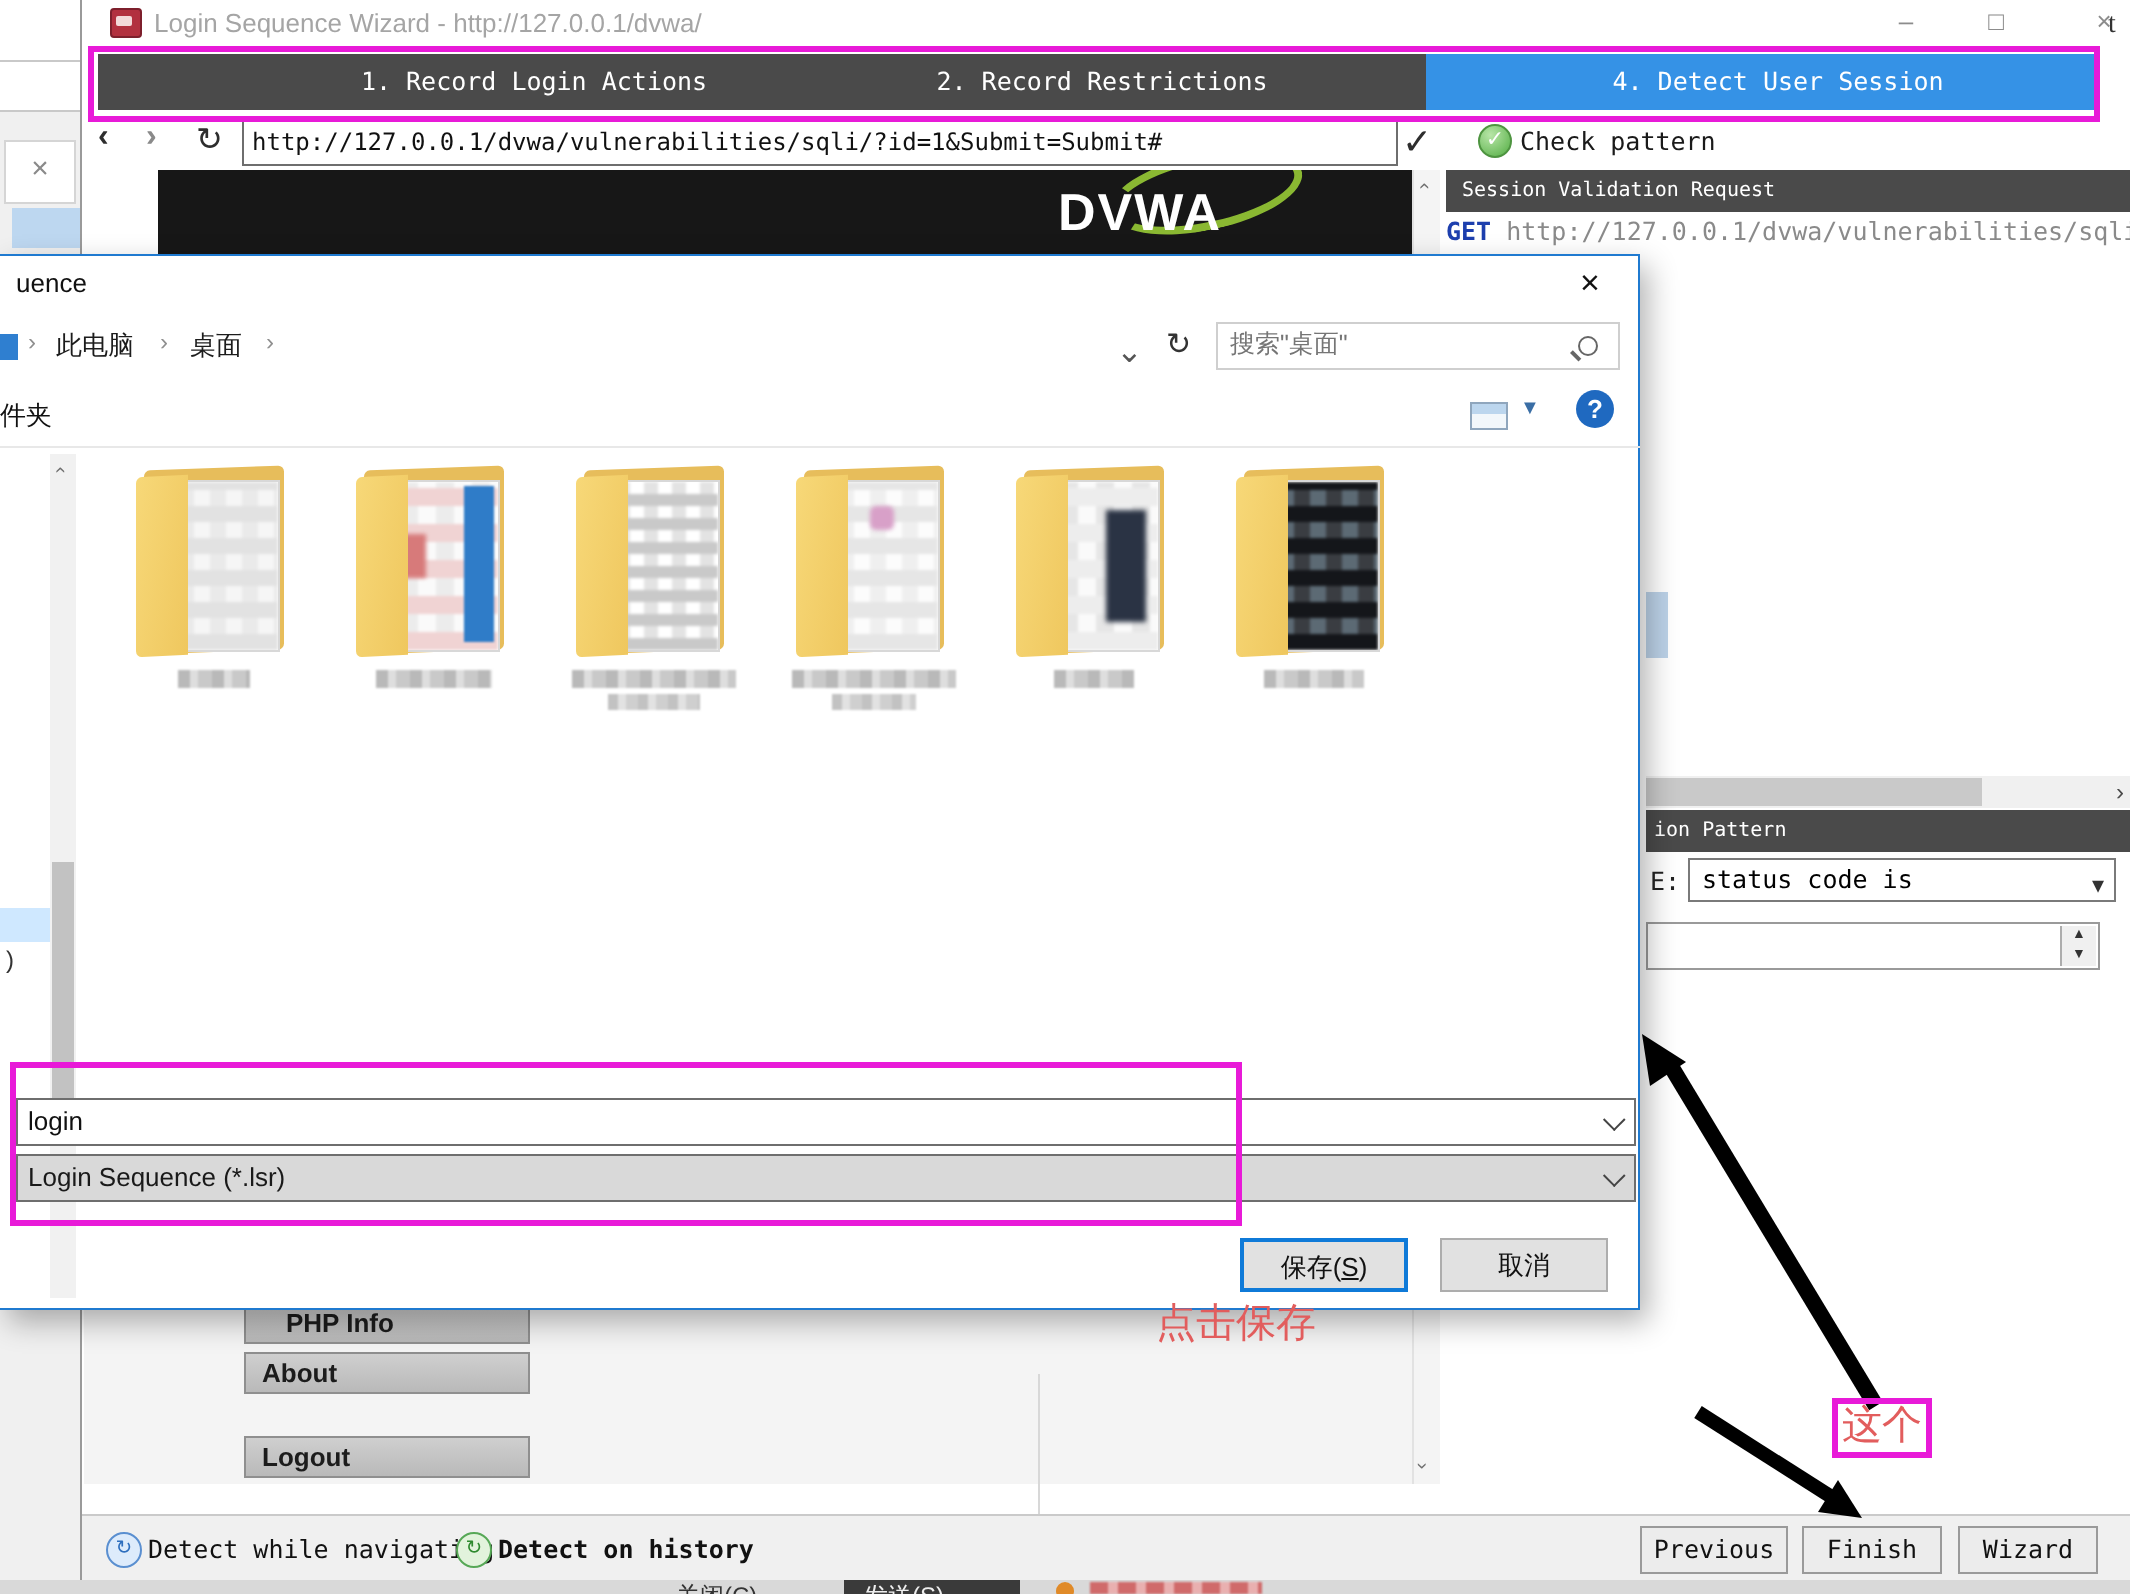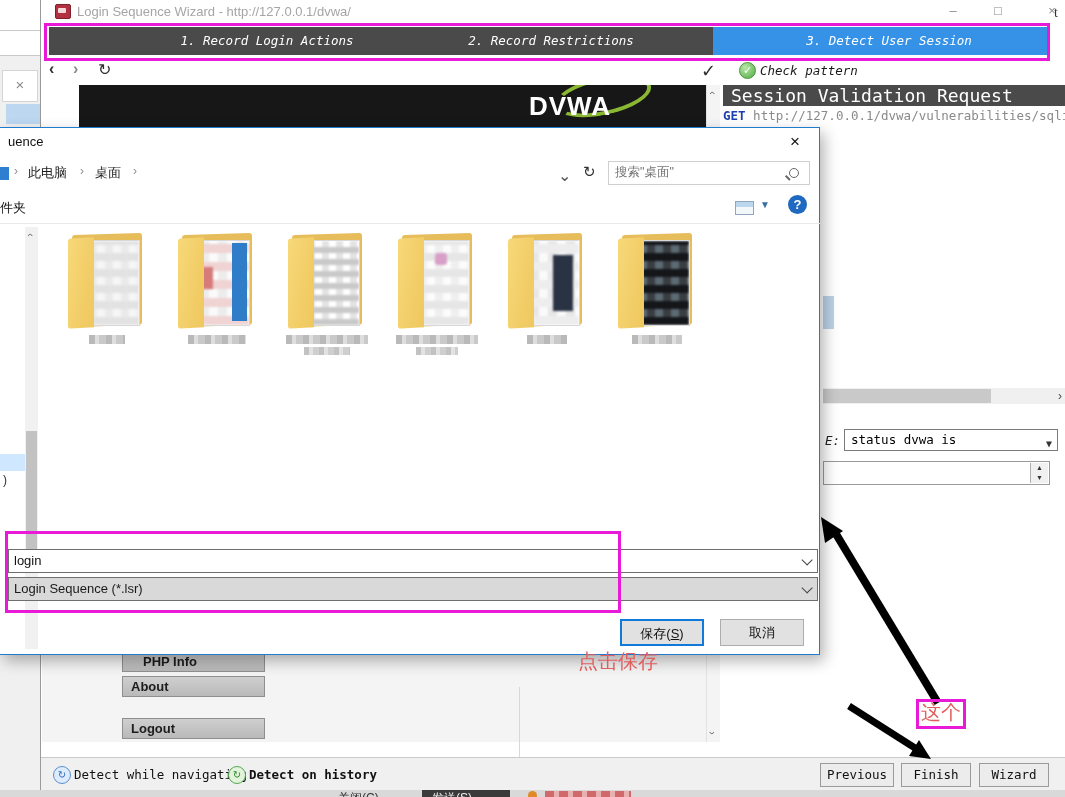--- a/index.html
+++ b/index.html
@@ -1,19 +1,19 @@
 <!DOCTYPE html>
 <html><head>
 <meta charset="utf-8">
 <style>
   html,body{margin:0;padding:0;}
   body{font-family:"Liberation Sans",sans-serif;background:#e8e8e8;}
   #stage{position:relative;width:1065px;height:797px;background:#f0f0f0;overflow:hidden;}
   .abs{position:absolute;}
-  .mono{font-family:"DejaVu Sans Mono",monospace;font-style:italic;}
+  .mono{font-family:"DejaVu Sans Mono",monospace;}
 
   
   .left-strip{left:0;top:0;width:40px;height:797px;background:#f0f0f0;}
   .left-strip .w1{position:absolute;left:0;top:0;width:40px;height:30px;background:#fff;border-bottom:1px solid #c9c9c9;}
   .left-strip .w2{position:absolute;left:0;top:31px;width:40px;height:24px;background:#fff;border-bottom:1px solid #c9c9c9;}
   .closebox{position:absolute;left:2px;top:70px;width:34px;height:30px;background:#fff;border:1px solid #d5d5d5;color:#8a8a8a;font-size:15px;text-align:center;line-height:28px;}
   .bluebit{position:absolute;left:6px;top:104px;width:34px;height:20px;background:#bdd7f0;}
 
   
   .wizwin{left:40px;top:0;width:1025px;height:790px;background:#fff;border-left:1px solid #9a9a9a;box-sizing:border-box;}
@@ -29,21 +29,21 @@
   .step-chev{position:absolute;right:336px;top:0;width:0;height:0;border-top:14px solid transparent;border-bottom:14px solid transparent;border-left:14px solid #4a4a4a;z-index:2;}
   .step-label{position:absolute;top:6px;transform:translateX(-50%);color:#fff;font-size:12.5px;white-space:nowrap;}
   .clip-t{position:absolute;left:1013px;top:5px;font-size:14px;color:#333;font-family:"Liberation Serif",serif;}
 
   
   .navglyph{position:absolute;top:60px;font-size:16px;color:#2e2e2e;}
   .urlbox{position:absolute;left:80px;top:59px;width:568px;height:20px;border:1px solid #6e6e6e;font-family:"DejaVu Sans Mono",monospace;font-size:12px;color:#111;padding:1px 4px;background:#fff;box-sizing:content-box;outline:none;}
 
   
   .chk-ico{position:absolute;left:698px;top:62px;width:15px;height:15px;border-radius:50%;background:radial-gradient(circle at 35% 30%,#b8e6a8,#53ad43);border:1px solid #4e9440;color:#fff;font-size:11px;line-height:15px;text-align:center;}
-  .panel-hdr{position:absolute;background:#4a4a4a;color:#fff;font-family:"DejaVu Sans Mono",monospace;font-size:18px;line-height:21px;padding-left:8px;box-sizing:border-box;}
+  .panel-hdr{position:absolute;background:#4a4a4a;color:#fff;font-family:"DejaVu Sans Mono",monospace;font-size:10px;line-height:21px;padding-left:8px;box-sizing:border-box;}
   .req-line{position:absolute;left:682px;top:108px;width:343px;font-family:"DejaVu Sans Mono",monospace;font-size:12.5px;white-space:nowrap;overflow:hidden;}
   .req-line b{color:#1d3fae;}
   .req-line span.u{color:#8a8a8a;}
 
   
   .dvwa-band{position:absolute;left:38px;top:85px;width:627px;height:42px;background:#171717;overflow:hidden;}
   .dvwa-logo{position:absolute;left:450px;top:6px;color:#fff;font-size:26px;font-weight:bold;letter-spacing:1px;font-family:"Liberation Sans",sans-serif;}
   .dvwa-swirl{position:absolute;left:475px;top:-8px;width:90px;height:30px;border:4px solid #8ab832;border-radius:50%;transform:rotate(-12deg);border-left-color:transparent;}
   .browser-bg{position:absolute;left:1px;top:127px;width:676px;height:615px;background:#f4f4f4;}
   .vscroll{position:absolute;left:665px;top:85px;width:13px;height:657px;background:#f4f4f4;border-left:1px solid #e2e2e2;}
@@ -153,27 +153,28 @@
       <div class="winbtn" style="left:895px;">–</div>
       <div class="winbtn" style="left:940px;">□</div>
       <div class="winbtn" style="left:994px;">×</div>
     </div>
 
     <div class="stepsbar">
       <div class="step-active"></div>
       <div class="step-chev"></div>
       <div class="step-label mono" style="left:218px;">1. Record Login Actions</div>
       <div class="step-label mono" style="left:502px;">2. Record Restrictions</div>
-      <div class="step-label mono" style="left:840px;z-index:3;">3. Detect User Session</div>
+      <div class="step-label mono" style="left:840px;z-index:3;">4. Detect User Session</div>
     </div>
     <div class="clip-t">t</div>
 
     <div class="navglyph" style="left:8px;font-weight:bold;">‹</div>
     <div class="navglyph" style="left:32px;font-weight:bold;color:#8a8a8a;">›</div>
     <div class="navglyph" style="left:57px;">↻</div>
+    <input class="urlbox" value="http://127.0.0.1/dvwa/vulnerabilities/sqli/?id=1&amp;Submit=Submit#" style="">
     <div class="navglyph" style="left:660px;font-size:18px;">✓</div>
 
     <div class="chk-ico">✓</div>
     <div class="abs mono" style="left:719px;top:63px;font-size:12.5px;color:#1a1a1a;">Check pattern</div>
     <div class="panel-hdr" style="left:682px;top:85px;width:343px;height:21px;">Session Validation Request</div>
     <div class="req-line">
       <b>GET</b>
       <span class="u">http://127.0.0.1/dvwa/vulnerabilities/sqli/</span>
     </div>
 
@@ -191,23 +192,24 @@
     <div class="vscroll">
       <div class="sb-arrow" style="left:3px;top:3px;transform:rotate(90deg);">‹</div>
       <div class="sb-arrow" style="left:3px;top:643px;transform:rotate(-90deg);">‹</div>
     </div>
 
     <div class="lb-thumb"></div>
     <div class="rp-scroll">
       <div class="rp-thumb"></div>
       <div class="rp-right">›</div>
     </div>
+    <div class="panel-hdr" style="left:782px;top:405px;width:243px;height:21px;padding-left:4px;">ion Pattern</div>
     <div class="abs mono" style="left:784px;top:433px;font-size:12.5px;color:#222;">E:</div>
     <div class="dd">
-      <span>status dvwa is</span>
+      <span>status code is</span>
       <span class="caret">▼</span>
     </div>
     <div class="spin">
       <div class="btns">▲<br>▼</div>
     </div>
 
     <div class="footer">
       <div class="foot-ico fi-blue" style="left:12px;">↻</div>
       <div class="foot-label" style="left:33px;">Detect while navigating</div>
       <div class="foot-ico fi-green" style="left:187px;">↻</div>

